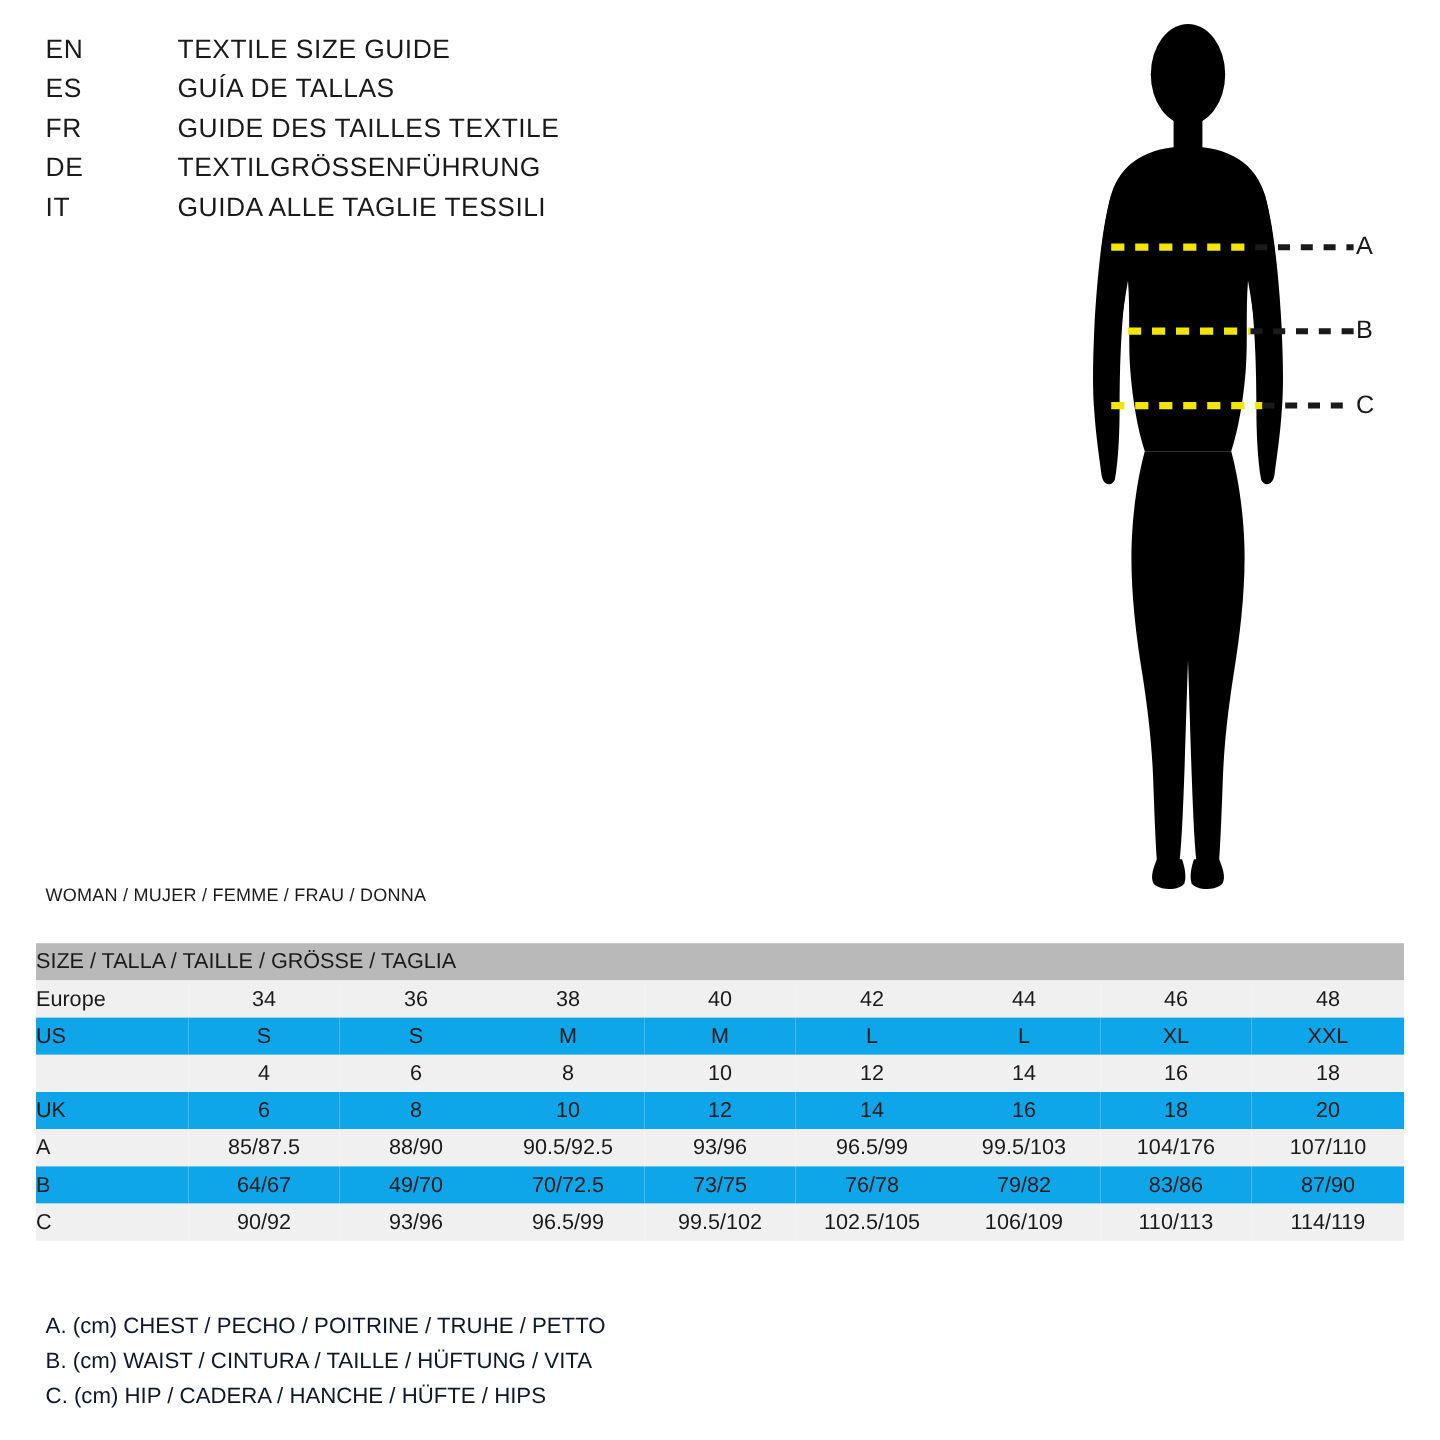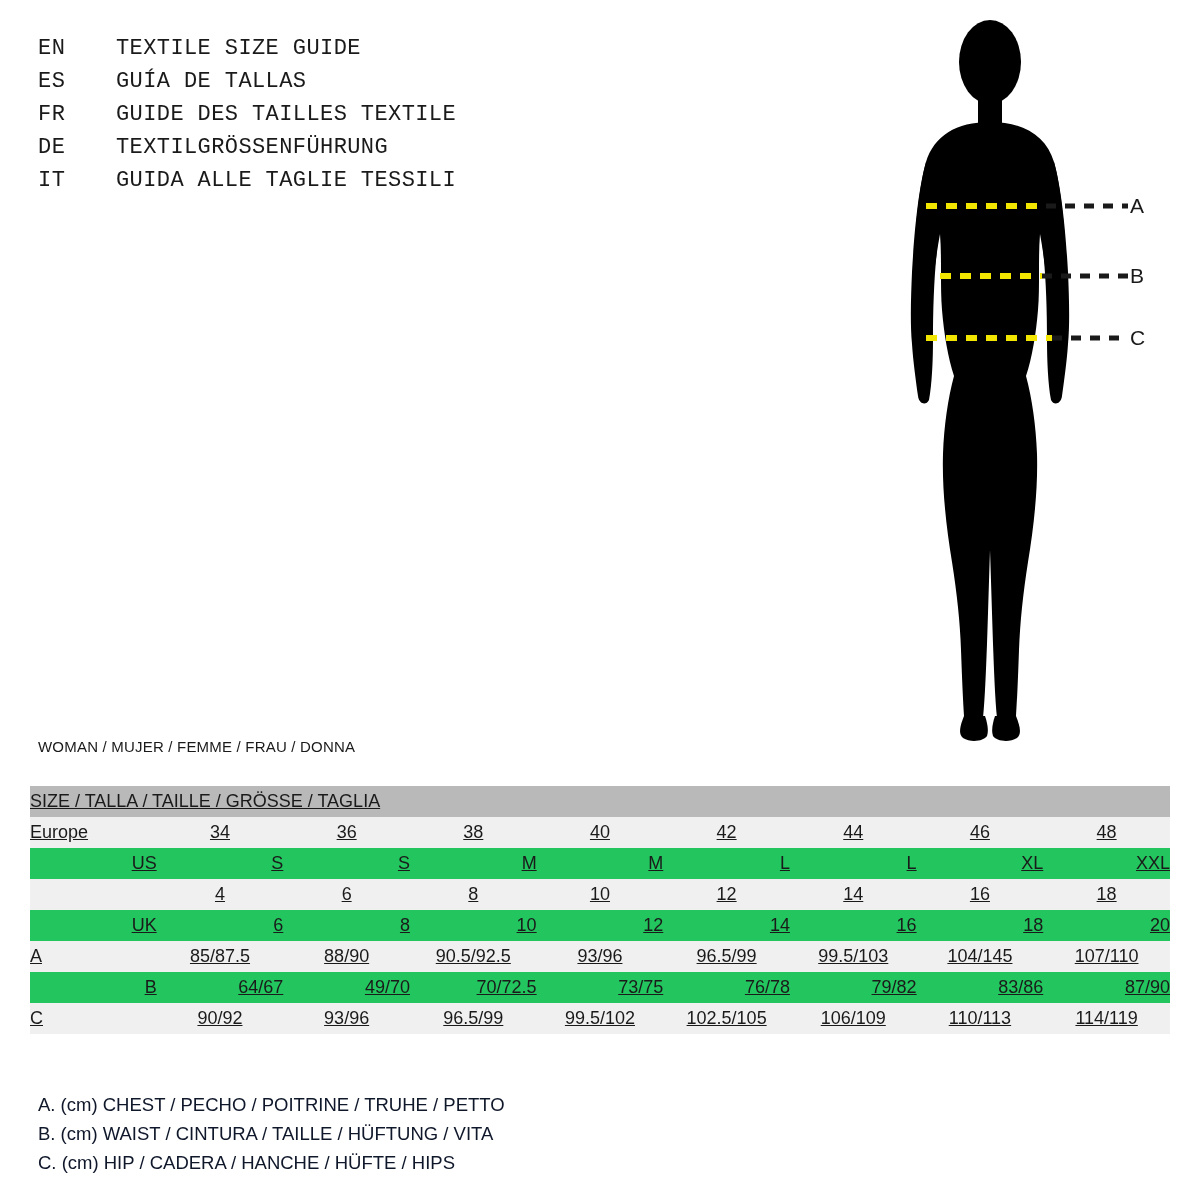--- a/index.html
+++ b/index.html
@@ -18,34 +18,34 @@
 
   
   .title-block {
     position: absolute;
     left: 38px;
     top: 28px;
     width: 620px;
   }
   .title-row {
     display: flex;
-    align-items: flex-end;
+    align-items: flex-start;
     height: 33px;
-    font-family: Liberation Mono, monospace;
   }
   .title-lang {
     width: 78px;
     font-size: 22px;
     letter-spacing: 0.5px;
     color: #1a1a1a;
   }
   .title-text {
     font-size: 22px;
     letter-spacing: 0.4px;
     color: #1a1a1a;
+    margin-left: 32px;
   }
 
   
   .figure-wrap {
     position: absolute;
     left: 830px;
     top: 10px;
     width: 360px;
     height: 740px;
   }
@@ -75,21 +75,20 @@
   .table-wrap {
     position: absolute;
     left: 30px;
     top: 786px;
     width: 1140px;
   }
   table.size-table {
     border-collapse: collapse;
     width: 1140px;
     table-layout: fixed;
-    text-decoration: underline;
   }
   table.size-table td,
   table.size-table th {
     height: 31px;
     font-size: 18px;
     font-weight: normal;
     color: #1a1a1a;
     padding: 0;
   }
   .hdr-row td {
@@ -99,21 +98,21 @@
     font-size: 18px;
     height: 30px;
   }
   .row-label {
     text-align: left;
     padding-left: 10px;
     width: 180px;
     margin-left: 28px;
   }
   .row-even td { background: #f0f0f0; }
-  .row-odd  td { background: #22c55e; text-align: right; }
+  .row-odd  td { background: #0ea5e9; }
   .cell-val { text-align: center; }
 
   
   .footnotes {
     position: absolute;
     left: 38px;
     top: 1090px;
   }
   .footnote {
     font-size: 18.5px;
@@ -285,21 +284,21 @@
       </tr>
 
       <tr class="row-even">
         <td class="row-label">A</td>
         <td class="cell-val">85/87.5</td>
         <td class="cell-val">88/90</td>
         <td class="cell-val">90.5/92.5</td>
         <td class="cell-val">93/96</td>
         <td class="cell-val">96.5/99</td>
         <td class="cell-val">99.5/103</td>
-        <td class="cell-val">104/145</td>
+        <td class="cell-val">104/176</td>
         <td class="cell-val">107/110</td>
       </tr>
 
       <tr class="row-odd">
         <td class="row-label">B</td>
         <td class="cell-val">64/67</td>
         <td class="cell-val">49/70</td>
         <td class="cell-val">70/72.5</td>
         <td class="cell-val">73/75</td>
         <td class="cell-val">76/78</td>

